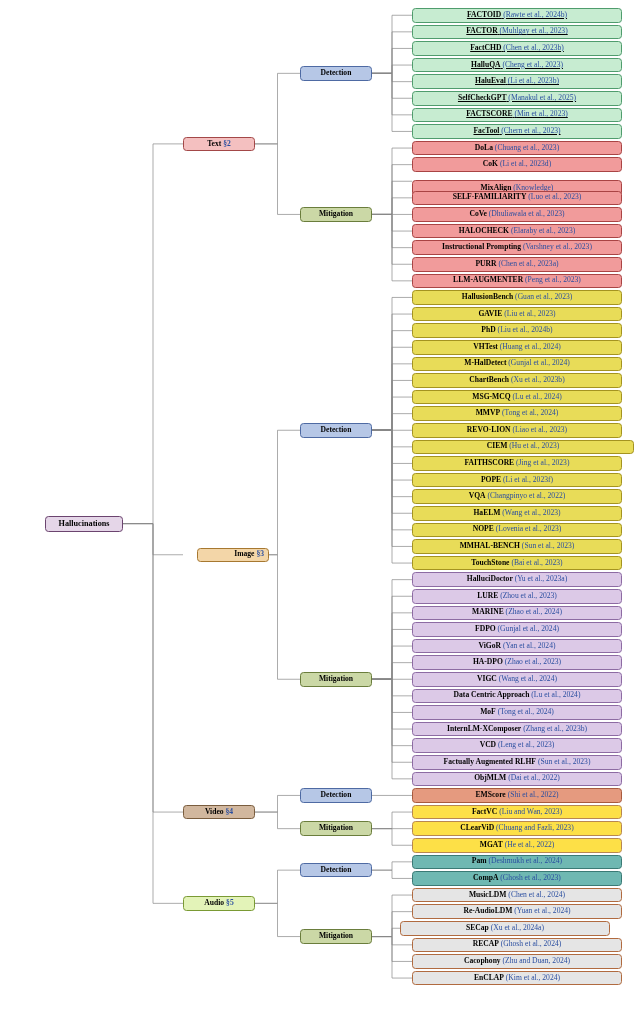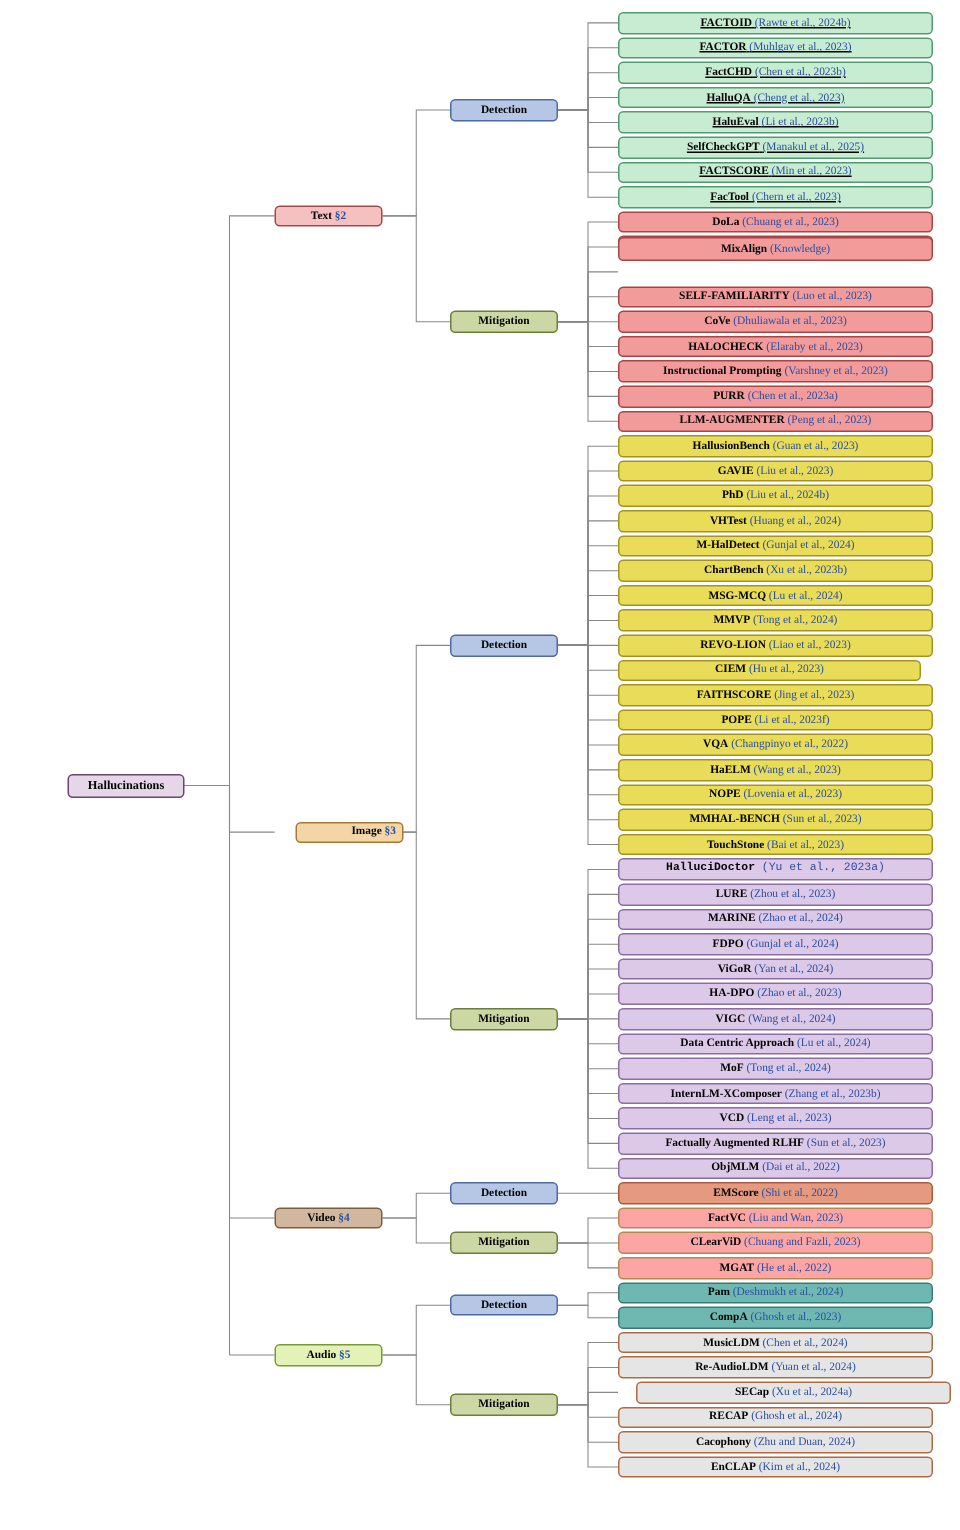--- a/index.html
+++ b/index.html
@@ -42,21 +42,21 @@
   .img-mod  { background:#f3d6a8; border-color:#a77830; font-weight:bold; }
   .vid-mod  { background:#d1b79e; border-color:#7a5d3e; font-weight:bold; }
   .aud-mod  { background:#e3f3b8; border-color:#7a9a34; font-weight:bold; }
   .det-cat  { background:#b6c7e6; border-color:#4e6aa3; font-weight:bold; }
   .mit-cat  { background:#cbd8a6; border-color:#6a7d3c; font-weight:bold; }
   .leaf-text-det { background:#c7ecd1; border-color:#4f9c6d;text-decoration:underline; }
   .leaf-text-mit { background:#f19b9b; border-color:#a94444; }
   .leaf-img-det  { background:#e8dc58; border-color:#a49320; }
   .leaf-img-mit  { background:#dcc9e7; border-color:#8d6ba3; }
   .leaf-vid-det  { background:#e59a7f; border-color:#a85a3e; }
-  .leaf-vid-mit  { background:#fca5a5; border-color:#b88750; }
+  .leaf-vid-mit  { background:#fde047; border-color:#b88750; }
   .leaf-aud-det  { background:#6fb8b2; border-color:#3a7a75; }
   .leaf-aud-mit  { background:#e5e5e5; border-color:#b06a3f; }
   .leaf { width: 210px; height: 14.5px; }
   .cat  { width: 72px;  height: 14.5px; }
   .mod  { width: 72px;  height: 14.5px; }
   .root-box { width: 78px; height: 16px; }
 </style>
 </head>
 <body>
 
@@ -161,21 +161,21 @@
     <div class="node leaf leaf-text-det" style="left: 412px; top: 124.2px; width: 210px; height: 14.5px;">
       <span><span class="bold">FacTool</span> <span class="cite">(Chern et al., 2023)</span></span>
     </div>
     <div class="node cat det-cat" style="left: 300px; top: 66.1px; width: 72px; height: 14.5px;">Detection</div>
     <div class="node leaf leaf-text-mit" style="left: 412px; top: 140.8px; width: 210px; height: 14.5px;">
       <span><span class="bold">DoLa</span> <span class="cite">(Chuang et al., 2023)</span></span>
     </div>
     <div class="node leaf leaf-text-mit" style="left: 412px; top: 157.4px; width: 210px; height: 14.5px;">
       <span><span class="bold">CoK</span> <span class="cite">(Li et al., 2023d)</span></span>
     </div>
-    <div class="node leaf leaf-text-mit" style="left: 412px; top: 158px; width: 210px; height: 16px;">
+    <div class="node leaf leaf-text-mit" style="left: 412px; top: 180px; width: 210px; height: 16px;">
       <span><span class="bold">MixAlign</span> <span class="cite">(Knowledge)</span></span>
     </div>
     <div class="node leaf leaf-text-mit" style="left: 412px; top: 190.6px; width: 210px; height: 14.5px;">
       <span><span class="bold">SELF-FAMILIARITY</span> <span class="cite">(Luo et al., 2023)</span></span>
     </div>
     <div class="node leaf leaf-text-mit" style="left: 412px; top: 207.2px; width: 210px; height: 14.5px;">
       <span><span class="bold">CoVe</span> <span class="cite">(Dhuliawala et al., 2023)</span></span>
     </div>
     <div class="node leaf leaf-text-mit" style="left: 412px; top: 223.8px; width: 210px; height: 14.5px;">
       <span><span class="bold">HALOCHECK</span> <span class="cite">(Elaraby et al., 2023)</span></span>
@@ -213,21 +213,21 @@
     </div>
     <div class="node leaf leaf-img-det" style="left: 412px; top: 389.8px; width: 210px; height: 14.5px;">
       <span><span class="bold">MSG-MCQ</span> <span class="cite">(Lu et al., 2024)</span></span>
     </div>
     <div class="node leaf leaf-img-det" style="left: 412px; top: 406.4px; width: 210px; height: 14.5px;">
       <span><span class="bold">MMVP</span> <span class="cite">(Tong et al., 2024)</span></span>
     </div>
     <div class="node leaf leaf-img-det" style="left: 412px; top: 423px; width: 210px; height: 14.5px;">
       <span><span class="bold">REVO-LION</span> <span class="cite">(Liao et al., 2023)</span></span>
     </div>
-    <div class="node leaf leaf-img-det" style="left: 412px; top: 439.6px; width: 202px; height: 14.5px;">
+    <div class="node leaf leaf-img-det" style="left: 412px; top: 439.6px; width: 222px; height: 14.5px;">
       <span><span class="bold">CIEM</span> <span class="cite">(Hu et al., 2023)</span></span>
     </div>
     <div class="node leaf leaf-img-det" style="left: 412px; top: 456.2px; width: 210px; height: 14.5px;">
       <span><span class="bold">FAITHSCORE</span> <span class="cite">(Jing et al., 2023)</span></span>
     </div>
     <div class="node leaf leaf-img-det" style="left: 412px; top: 472.8px; width: 210px; height: 14.5px;">
       <span><span class="bold">POPE</span> <span class="cite">(Li et al., 2023f)</span></span>
     </div>
     <div class="node leaf leaf-img-det" style="left: 412px; top: 489.4px; width: 210px; height: 14.5px;">
       <span><span class="bold">VQA</span> <span class="cite">(Changpinyo et al., 2022)</span></span>
@@ -238,21 +238,21 @@
     <div class="node leaf leaf-img-det" style="left: 412px; top: 522.6px; width: 210px; height: 14.5px;">
       <span><span class="bold">NOPE</span> <span class="cite">(Lovenia et al., 2023)</span></span>
     </div>
     <div class="node leaf leaf-img-det" style="left: 412px; top: 539.2px; width: 210px; height: 14.5px;">
       <span><span class="bold">MMHAL-BENCH</span> <span class="cite">(Sun et al., 2023)</span></span>
     </div>
     <div class="node leaf leaf-img-det" style="left: 412px; top: 555.8px; width: 210px; height: 14.5px;">
       <span><span class="bold">TouchStone</span> <span class="cite">(Bai et al., 2023)</span></span>
     </div>
     <div class="node cat det-cat" style="left: 300px; top: 423px; width: 72px; height: 14.5px;">Detection</div>
-    <div class="node leaf leaf-img-mit" style="left: 412px; top: 572.4px; width: 210px; height: 14.5px; font-family: Liberation Mono, monospace;">
+    <div class="node leaf leaf-img-mit" style="left: 412px; top: 572.4px; width: 210px; height: 14.5px;">
       <span><span class="bold">HalluciDoctor</span> <span class="cite">(Yu et al., 2023a)</span></span>
     </div>
     <div class="node leaf leaf-img-mit" style="left: 412px; top: 589px; width: 210px; height: 14.5px;">
       <span><span class="bold">LURE</span> <span class="cite">(Zhou et al., 2023)</span></span>
     </div>
     <div class="node leaf leaf-img-mit" style="left: 412px; top: 605.6px; width: 210px; height: 14.5px;">
       <span><span class="bold">MARINE</span> <span class="cite">(Zhao et al., 2024)</span></span>
     </div>
     <div class="node leaf leaf-img-mit" style="left: 412px; top: 622.2px; width: 210px; height: 14.5px;">
       <span><span class="bold">FDPO</span> <span class="cite">(Gunjal et al., 2024)</span></span>
@@ -311,21 +311,21 @@
     <div class="node leaf leaf-aud-det" style="left: 412px; top: 871.2px; width: 210px; height: 14.5px;">
       <span><span class="bold">CompA</span> <span class="cite">(Ghosh et al., 2023)</span></span>
     </div>
     <div class="node cat det-cat" style="left: 300px; top: 862.9px; width: 72px; height: 14.5px;">Detection</div>
     <div class="node leaf leaf-aud-mit" style="left: 412px; top: 887.8px; width: 210px; height: 14.5px;">
       <span><span class="bold">MusicLDM</span> <span class="cite">(Chen et al., 2024)</span></span>
     </div>
     <div class="node leaf leaf-aud-mit" style="left: 412px; top: 904.4px; width: 210px; height: 14.5px;">
       <span><span class="bold">Re-AudioLDM</span> <span class="cite">(Yuan et al., 2024)</span></span>
     </div>
-    <div class="node leaf leaf-aud-mit" style="left: 424px; top: 921px; width: 210px; height: 14.5px;">
+    <div class="node leaf leaf-aud-mit" style="left: 400px; top: 921px; width: 210px; height: 14.5px;">
       <span><span class="bold">SECap</span> <span class="cite">(Xu et al., 2024a)</span></span>
     </div>
     <div class="node leaf leaf-aud-mit" style="left: 412px; top: 937.6px; width: 210px; height: 14.5px;">
       <span><span class="bold">RECAP</span> <span class="cite">(Ghosh et al., 2024)</span></span>
     </div>
     <div class="node leaf leaf-aud-mit" style="left: 412px; top: 954.2px; width: 210px; height: 14.5px;">
       <span><span class="bold">Cacophony</span> <span class="cite">(Zhu and Duan, 2024)</span></span>
     </div>
     <div class="node leaf leaf-aud-mit" style="left: 412px; top: 970.8px; width: 210px; height: 14.5px;">
       <span><span class="bold">EnCLAP</span> <span class="cite">(Kim et al., 2024)</span></span>

